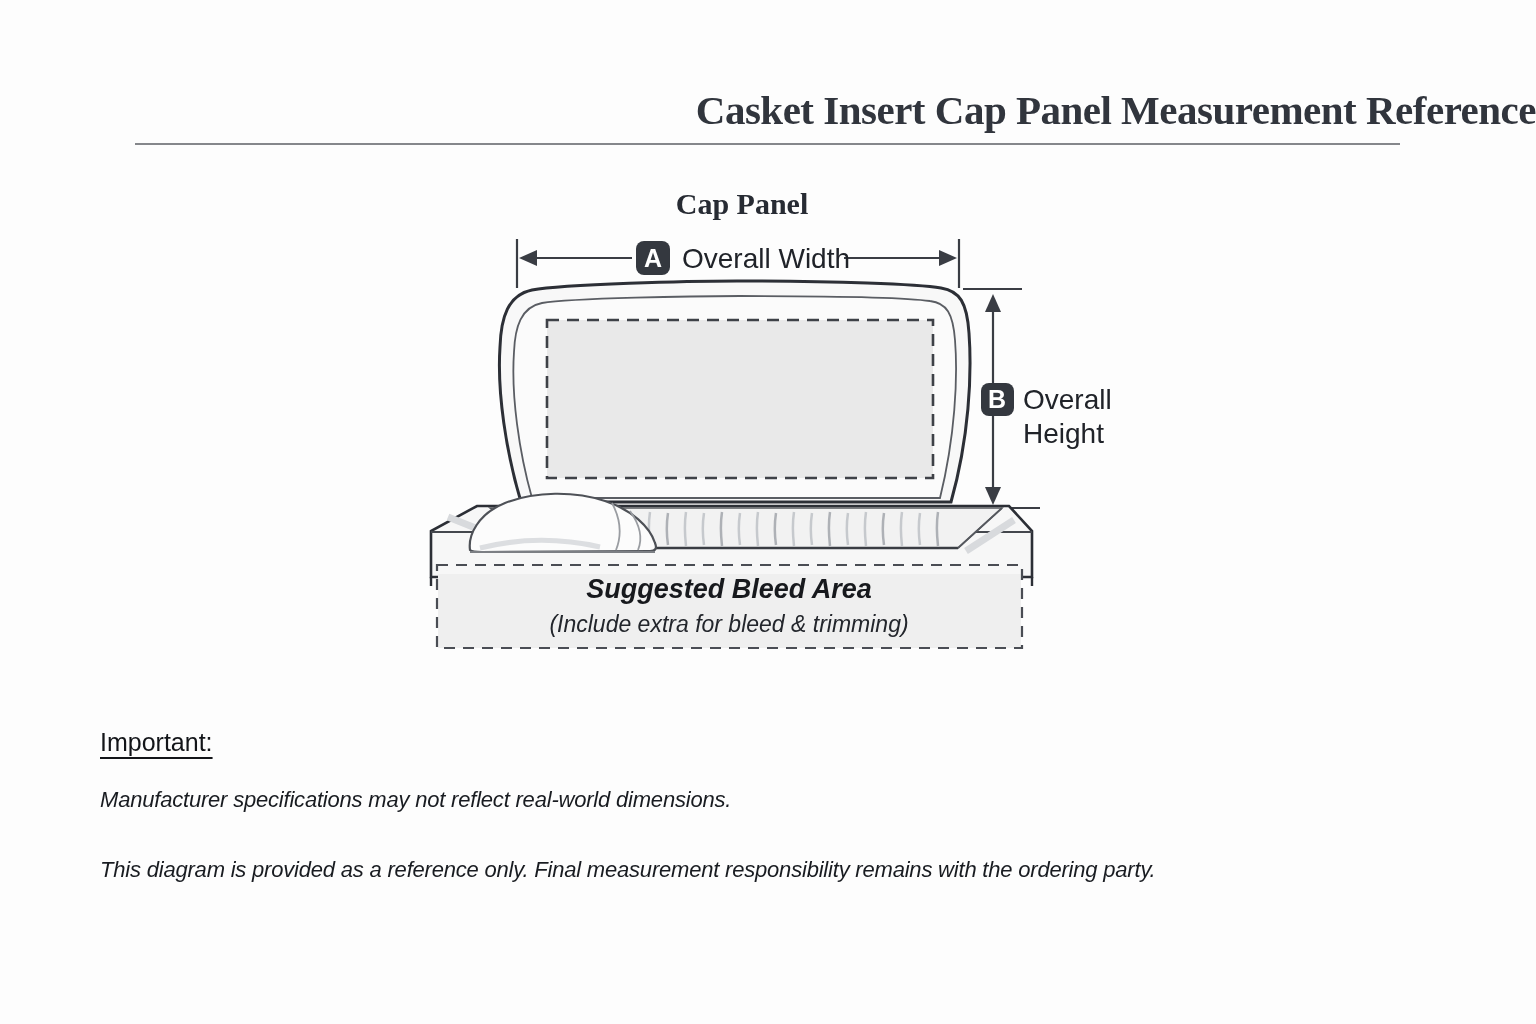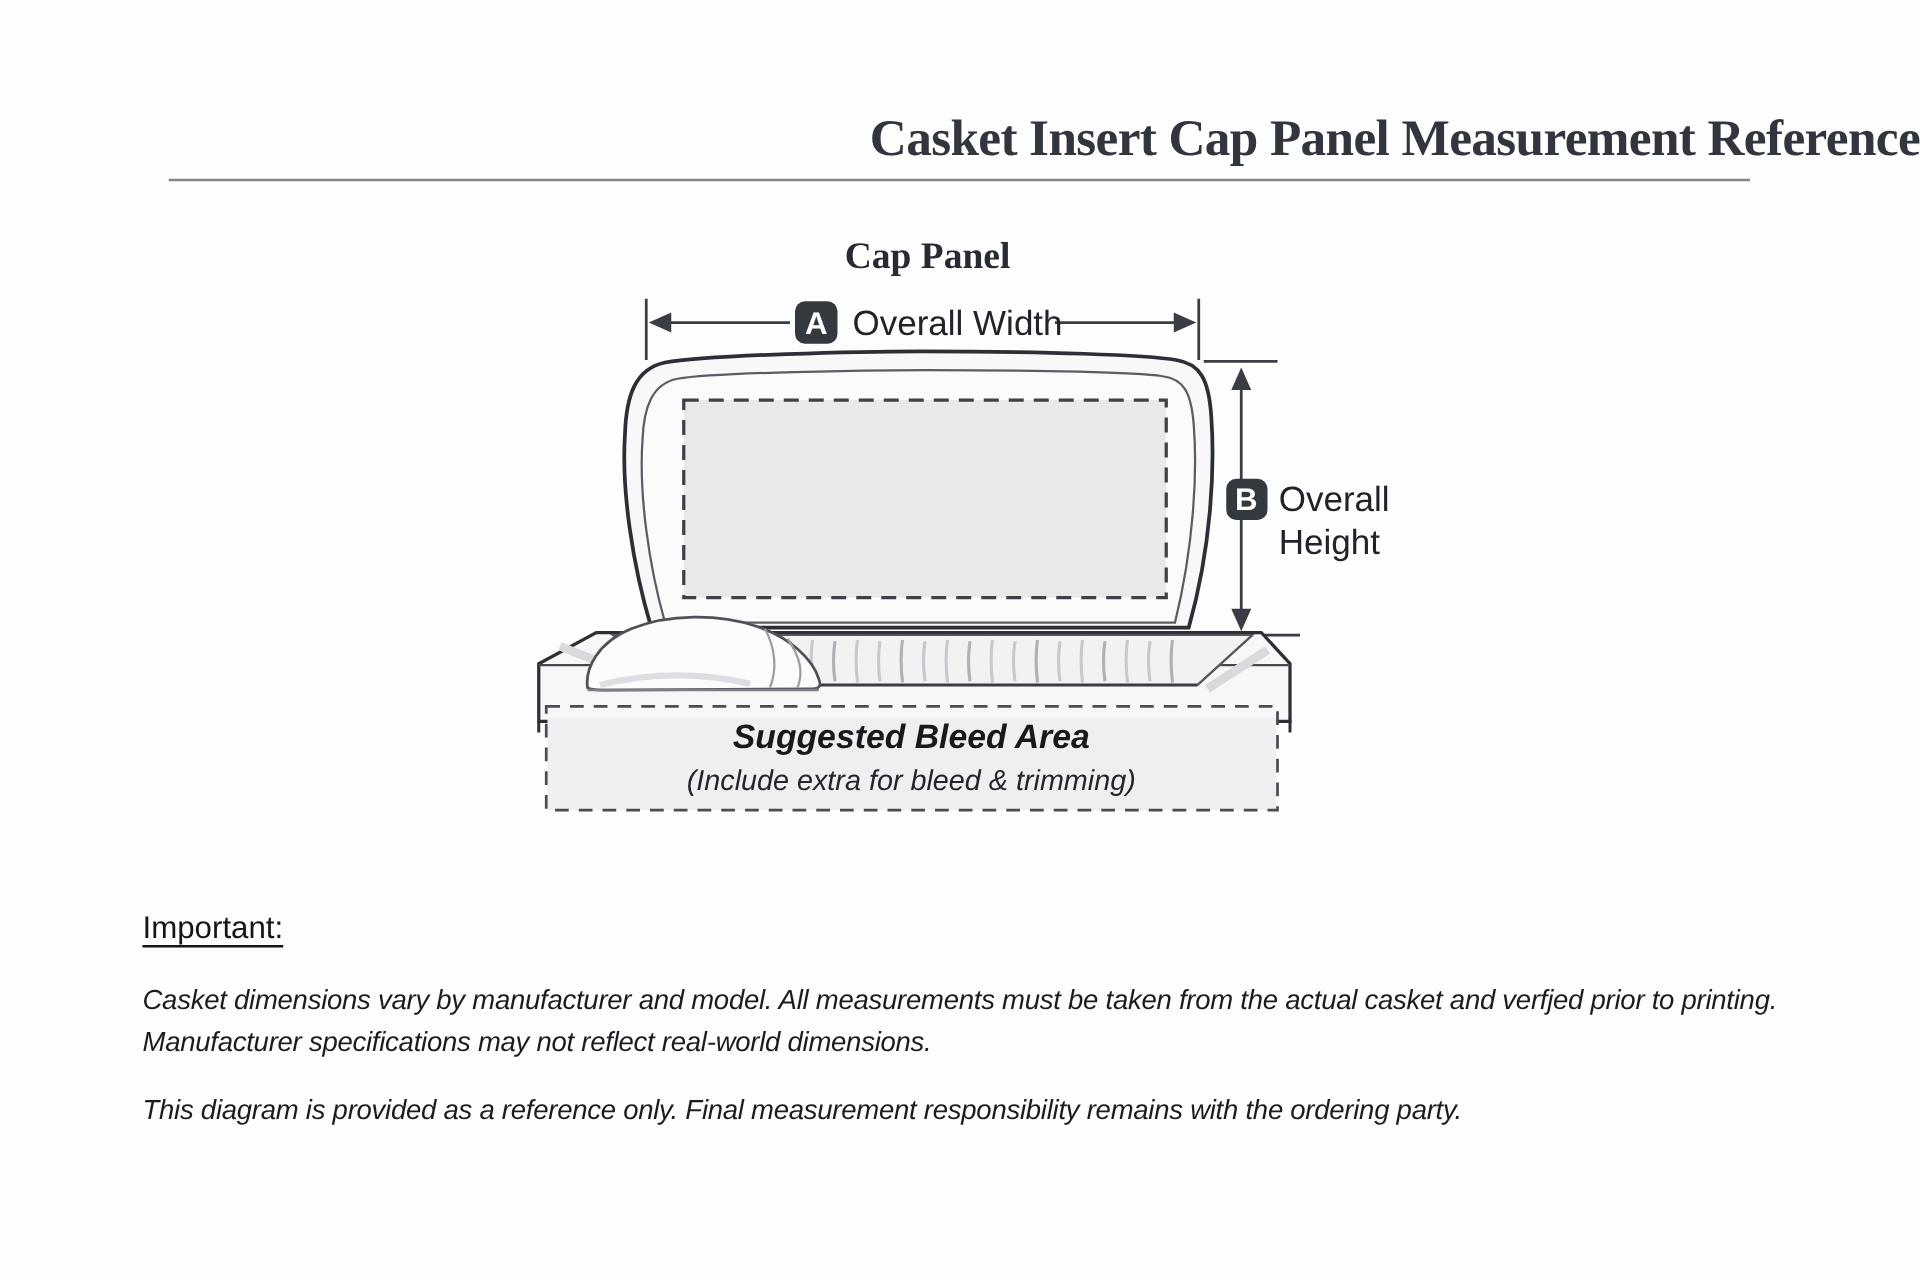--- a/index.html
+++ b/index.html
@@ -17,30 +17,30 @@
   #title-rule{
     left:135px;top:143px;width:1265px;height:2px;background:#85878b;
   }
   #diagram-svg{left:0;top:0;width:1536px;height:1024px;}
   svg text{font-family:"Liberation Sans",sans-serif;}
   .dim-label{font-size:28px;fill:#202329;}
   .badge-letter{font-size:25px;font-weight:700;fill:#ffffff;text-anchor:middle;}
   .cap-panel-title{font-family:"Liberation Serif",serif;font-weight:700;font-size:30px;fill:#272b33;text-anchor:middle;}
   .bleed-title{font-size:27px;font-weight:700;font-style:italic;fill:#17191d;text-anchor:middle;}
   .bleed-sub{font-size:23px;font-style:italic;fill:#23262c;text-anchor:middle;}
-  #notes{left:114px;top:728px;width:1340px;}
+  #notes{left:100px;top:728px;width:1340px;}
   #notes-heading{
     font-size:25px;color:#131519;text-decoration:underline;
     text-underline-offset:6px;margin:0 0 26px 0;font-weight:400;
   }
   .note-line{
     font-size:22px;font-style:italic;line-height:34px;
     letter-spacing:-0.2px;color:#191c21;white-space:nowrap;
   }
-  #note-para2{margin-top:20px;}
+  #note-para2{margin-top:36px;}
 </style>
 </head>
 <body>
 
 <div id="stage">
 
   <div id="page-title" class="abs">Casket Insert Cap Panel Measurement Reference</div>
   <div id="title-rule" class="abs"></div>
 
   <svg id="diagram-svg" class="abs" viewBox="0 0 1536 1024">
@@ -151,19 +151,18 @@
       <rect x="438" y="574" width="583" height="74" fill="#efefef"></rect>
       <rect x="437" y="565" width="585" height="83" fill="none" stroke="#4a4d54" stroke-width="2.2" stroke-dasharray="11 8"></rect>
       <text class="bleed-title" x="729" y="598">Suggested Bleed Area</text>
       <text class="bleed-sub" x="729" y="632">(Include extra for bleed &amp; trimming)</text>
     </g>
   </svg>
 
   <div id="notes" class="abs">
     <p id="notes-heading">Important:</p>
     <div>
-      <div class="note-line">Casket dimensions vary by manufacturer and model. All measurements must be taken from the actual casket and verfjed prior to printing.</div>
       <div class="note-line">Manufacturer specifications may not reflect real-world dimensions.</div>
     </div>
     <div id="note-para2" class="note-line">This diagram is provided as a reference only. Final measurement responsibility remains with the ordering party.</div>
   </div>
 
 </div>
 
 </body></html>

